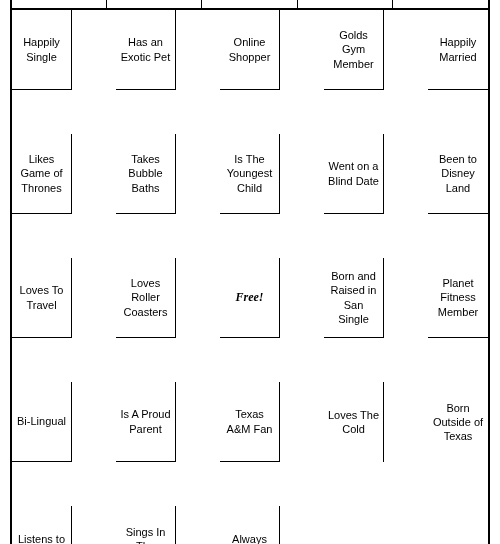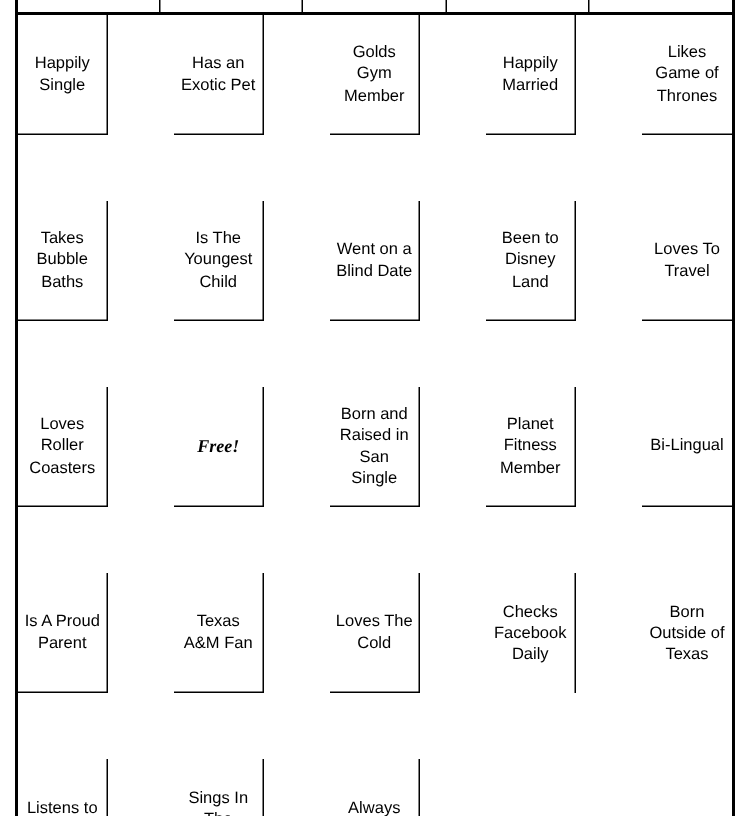--- a/index.html
+++ b/index.html
@@ -68,35 +68,35 @@
   <div class="bingo-header">
   <div class="bingo-header-cell">B</div>
       <div class="bingo-header-cell">I</div>
       <div class="bingo-header-cell">N</div>
       <div class="bingo-header-cell">G</div>
       <div class="bingo-header-cell">O</div>
     </div>
   <div class="bingo-grid">
   <div class="bingo-cell">Happily Single</div>
       <div class="bingo-cell">Has an Exotic Pet</div>
+      <div class="bingo-cell">Online Shopper</div>
       <div class="bingo-cell">Golds Gym Member</div>
       <div class="bingo-cell">Happily Married</div>
       <div class="bingo-cell">Likes Game of Thrones</div>
       <div class="bingo-cell">Takes Bubble Baths</div>
       <div class="bingo-cell">Is The Youngest Child</div>
       <div class="bingo-cell">Went on a Blind Date</div>
       <div class="bingo-cell">Been to Disney Land</div>
       <div class="bingo-cell">Loves To Travel</div>
       <div class="bingo-cell">Loves Roller Coasters</div>
       <div class="bingo-cell free-cell">Free!</div>
       <div class="bingo-cell">Born and Raised in San Single</div>
       <div class="bingo-cell">Planet Fitness Member</div>
       <div class="bingo-cell">Bi-Lingual</div>
       <div class="bingo-cell">Is A Proud Parent</div>
       <div class="bingo-cell">Texas A&amp;M Fan</div>
       <div class="bingo-cell">Loves The Cold</div>
-      <div class="bingo-cell">Checks Facebook Daily</div>
       <div class="bingo-cell">Born Outside of Texas</div>
       <div class="bingo-cell">Listens to 80s Music</div>
       <div class="bingo-cell">Sings In The Shower</div>
       <div class="bingo-cell">Always Speeds</div>
     </div>
 </div>
 
 </body></html>

